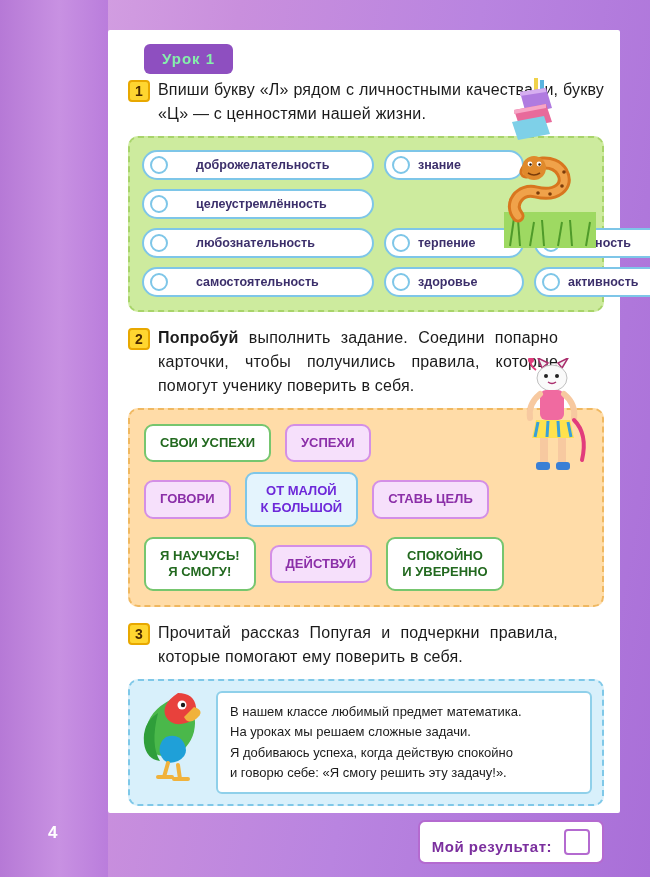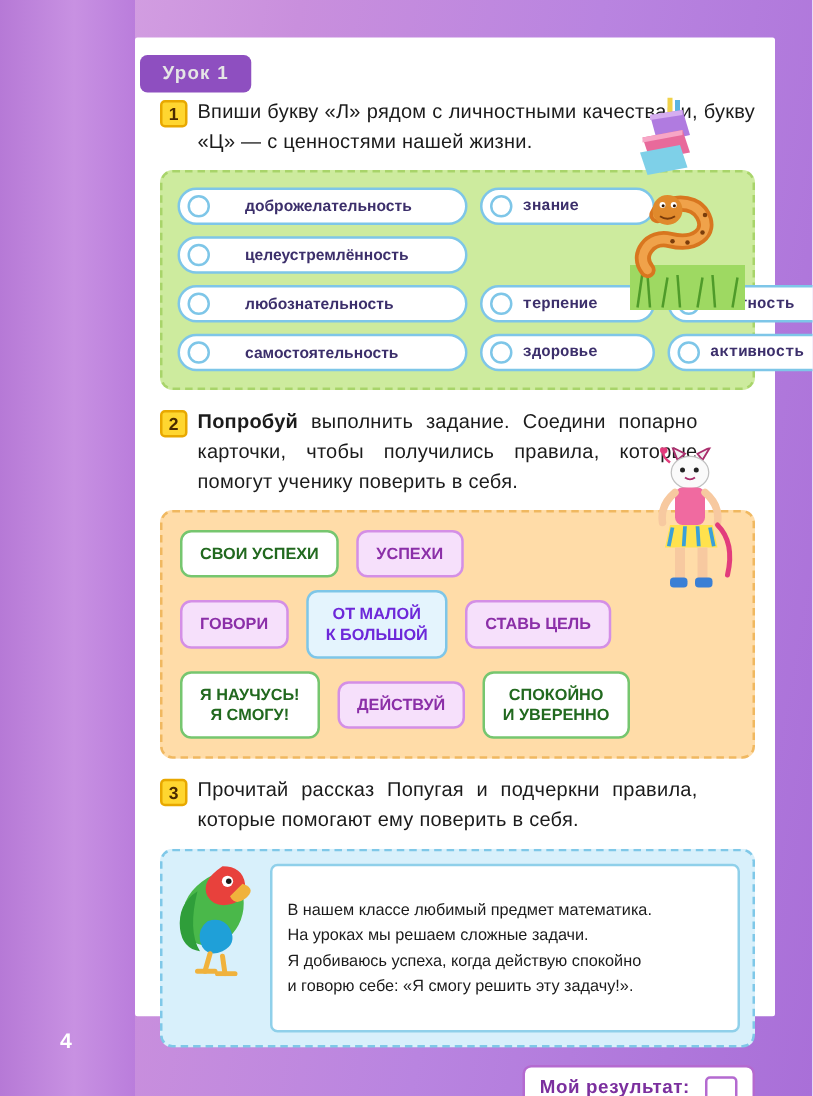--- a/index.html
+++ b/index.html
@@ -30,23 +30,23 @@
   }
   #page-number {
     position: absolute;
     left: 48px; bottom: 34px;
     font-size: 17px; font-weight: bold; color: #ffffff;
   }
 
   
   #lesson-tab {
     position: absolute;
-    left: 112px; top: 44px;
+    left: 144px; top: 44px;
     background: #8e4fc0;
-    color: #e5e5e5;
+    color: #86efac;
     font-size: 15px; font-weight: bold;
     letter-spacing: 1px;
     padding: 6px 18px 7px 18px;
     border-radius: 6px;
   }
 
   
   #content {
     position: absolute;
     left: 128px; top: 78px; right: 46px;
@@ -99,21 +99,21 @@
     border-radius: 50%;
     background: #fff;
     margin-right: 8px;
     flex: 0 0 auto;
   }
   .chip .chip-label {
     font-size: 12.5px; font-weight: bold; color: #3c2f6b;
     white-space: nowrap;
   }
   .chip.wide { min-width: 232px; gap: 20px; }
-  .chip.mid  { min-width: 140px; font-family: Liberation Mono, monospace; }
+  .chip.mid  { min-width: 140px; }
 
   
   #snake {
     position: absolute; right: 6px; top: 4px;
     width: 92px; height: 106px;
   }
 
   
   #task2 { margin-top: 14px; }
   #panel2 {
@@ -153,40 +153,40 @@
     background: #d8f0fb;
     border: 2px dashed #7fc8e8;
     border-radius: 10px;
     padding: 10px 10px 10px 86px;
     min-height: 96px;
   }
   #story {
     background: #ffffff;
     border: 2px solid #8fd0ea;
     border-radius: 6px;
-    padding: 25px 12px;
+    padding: 9px 12px;
     font-size: 13px; line-height: 1.55; color: #1b1b1b;
   }
   #story .line { white-space: nowrap; }
   #parrot {
     position: absolute; left: 2px; top: 4px;
     width: 84px; height: 96px;
   }
   #books {
     position: absolute; right: 44px; top: 0px;
     width: 66px; height: 62px;
   }
 
   
   #result-wrap {
     display: flex; justify-content: flex-end;
     margin-top: 14px;
   }
   #result-box {
-    display: flex; align-items: flex-start;
+    display: flex; align-items: flex-end;
     border: 2px solid #b46ad0;
     border-radius: 7px;
     background: #ffffff;
     padding: 7px 12px;
   }
   #result-label {
     font-size: 15px; font-weight: bold; color: #7b2f9e;
     letter-spacing: .5px;
     margin-right: 12px;
   }

